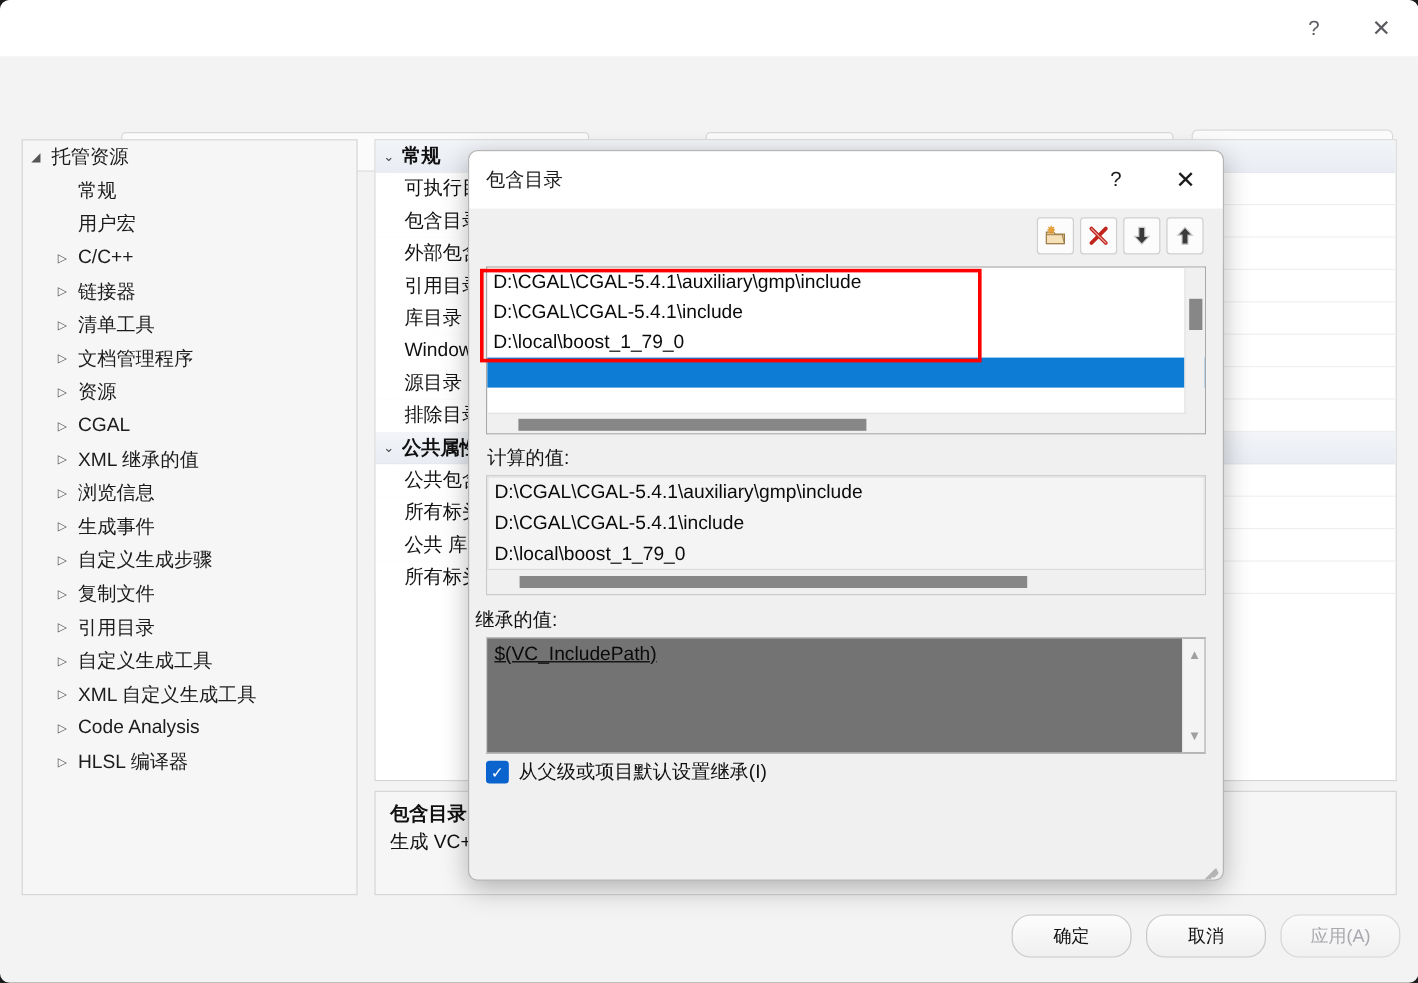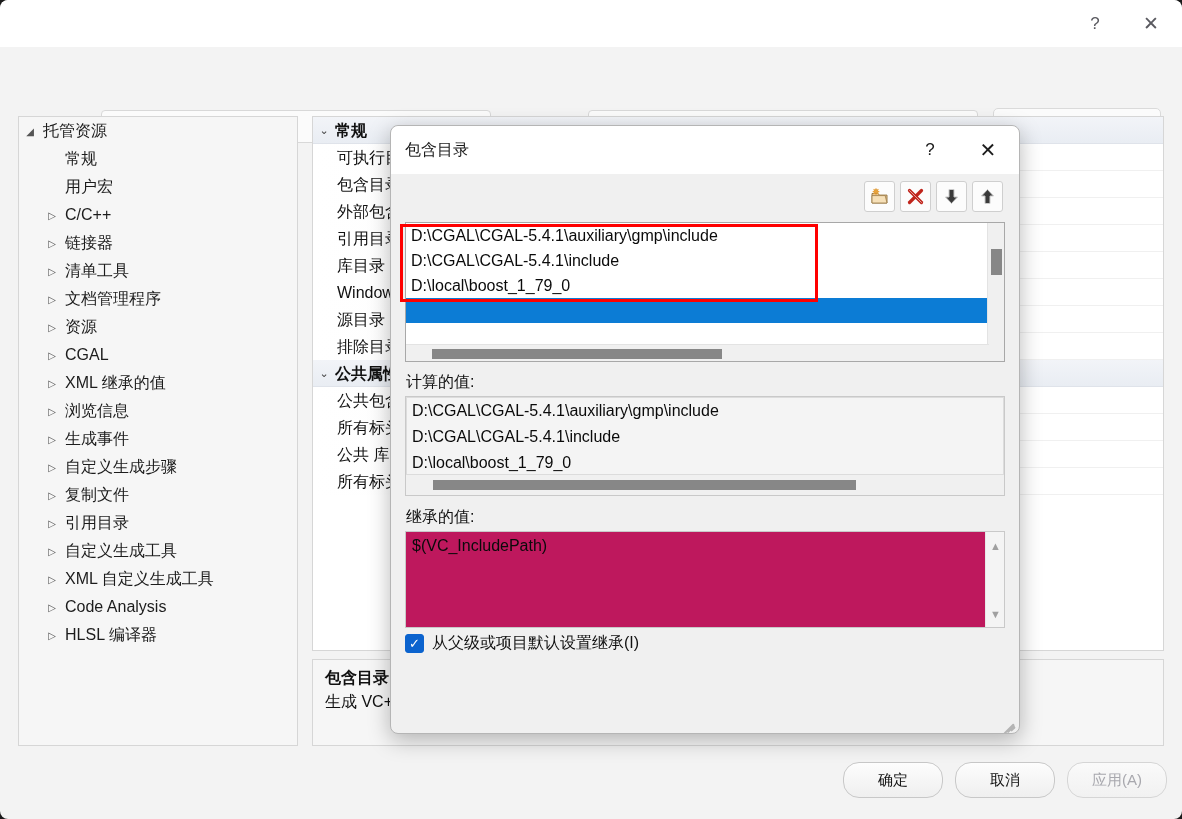--- a/index.html
+++ b/index.html
@@ -304,27 +304,28 @@
     width: 598px; height: 20px;
     background: #f0f0f0;
   }
   #eval-hthumb {
     position: absolute; left: 27px; top: 5px;
     width: 423px; height: 10px;
     background: #878787;
   }
 
   
-  #label-inherited { left: 15px; top: 381px; }
+  #label-inherited { left: 5px; top: 381px; }
   #inh-box {
     position: absolute; left: 14px; top: 405px;
     width: 600px; height: 97px;
-    background: #be185d;
+    background: #737373;
     border: 1px solid #c9c9c9;
     overflow: hidden;
+    text-decoration: underline;
   }
   .inh-row {
     height: 27px; line-height: 27px;
     padding-left: 6px;
     font-size: 16px; color: #0a0a0a;
     white-space: nowrap;
   }
   #inh-vscroll {
     position: absolute; right: 0; top: 0;
     width: 19px; height: 100%;

